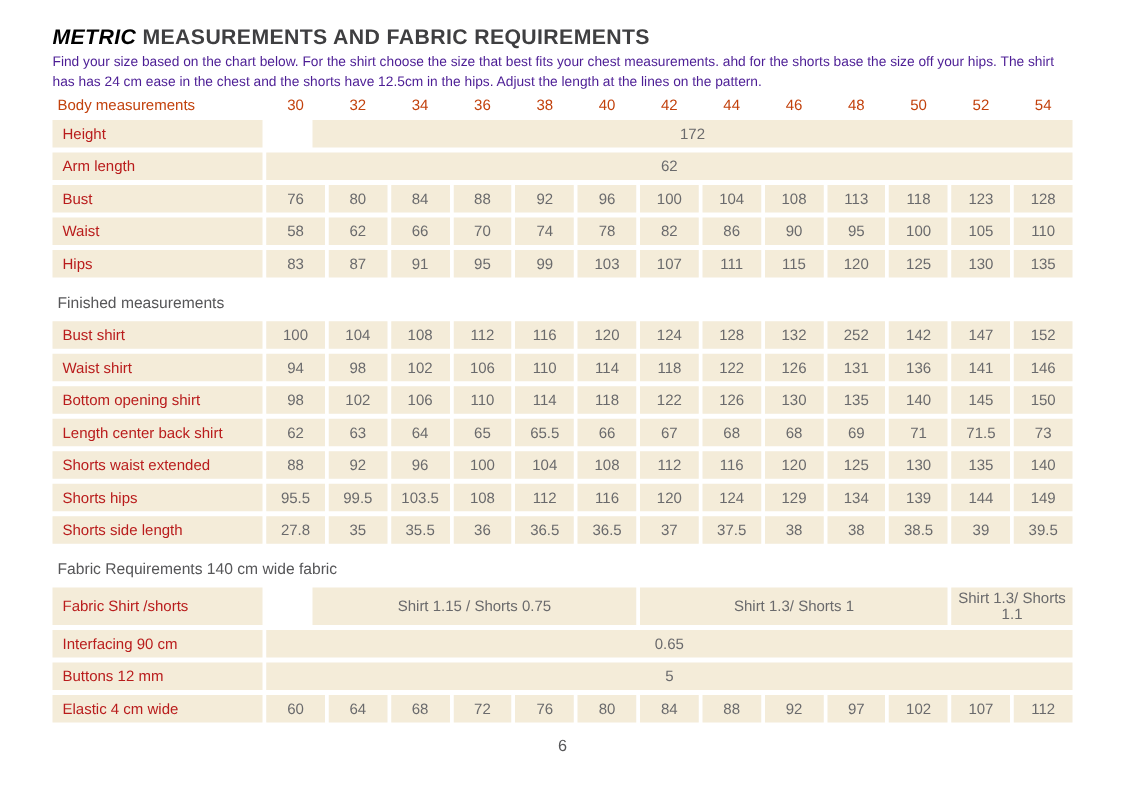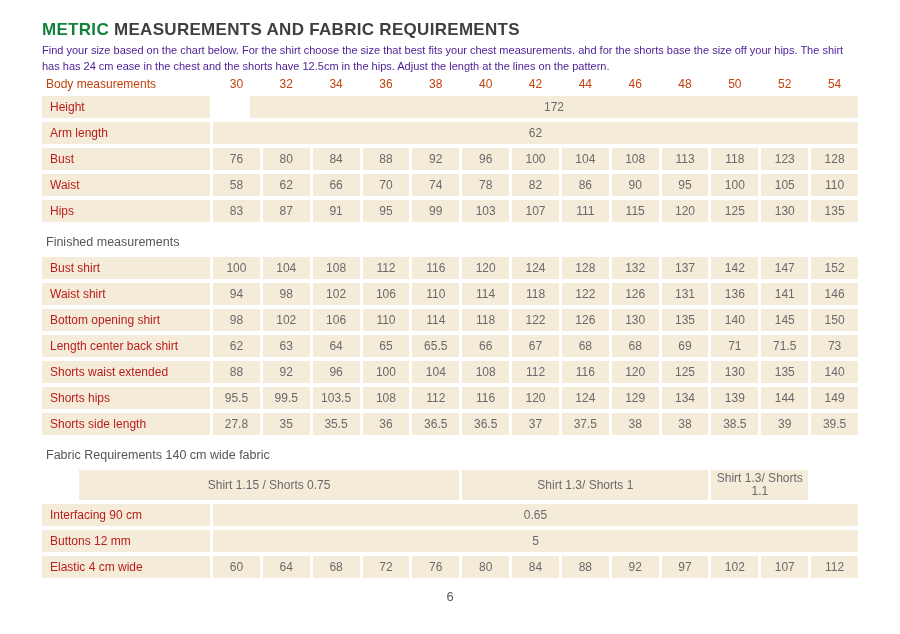--- a/index.html
+++ b/index.html
@@ -12,21 +12,21 @@
     overflow: hidden;
   }
   .content { padding: 20px 42px 0 42px; }
   .title {
     font-size: 17px;
     font-weight: 600;
     letter-spacing: 0.3px;
     color: #3f3f41;
     margin: 0 0 3px 0;
   }
-  .title .accent { color: #15803d; }
+  .title .accent { color: #000000; font-style: italic; }
   .intro {
     font-size: 11px;
     line-height: 15.6px;
     color: #4c1d95;
     margin: 0 0 2px 0;
   }
   .table { width: 816px; }
   .trow {
     display: grid;
     grid-template-columns: 168px repeat(13, 1fr);
@@ -153,21 +153,21 @@
         <div class="cell label">Bust shirt</div>
         <div class="cell">100</div>
         <div class="cell">104</div>
         <div class="cell">108</div>
         <div class="cell">112</div>
         <div class="cell">116</div>
         <div class="cell">120</div>
         <div class="cell">124</div>
         <div class="cell">128</div>
         <div class="cell">132</div>
-        <div class="cell">137</div>
+        <div class="cell">252</div>
         <div class="cell">142</div>
         <div class="cell">147</div>
         <div class="cell">152</div>
       </div>
       <div class="trow">
         <div class="cell label">Waist shirt</div>
         <div class="cell">94</div>
         <div class="cell">98</div>
         <div class="cell">102</div>
         <div class="cell">106</div>
@@ -256,20 +256,21 @@
         <div class="cell">37</div>
         <div class="cell">37.5</div>
         <div class="cell">38</div>
         <div class="cell">38</div>
         <div class="cell">38.5</div>
         <div class="cell">39</div>
         <div class="cell">39.5</div>
       </div>
       <div class="section-heading">Fabric Requirements 140 cm wide fabric</div>
       <div class="trow">
+        <div class="cell label">Fabric Shirt /shorts</div>
         <div class="cell" style="grid-column: span 6; margin-left: 37px;">Shirt 1.15 / Shorts 0.75</div>
         <div class="cell" style="grid-column: span 5;">Shirt 1.3/ Shorts 1</div>
         <div class="cell" style="grid-column: span 2;">Shirt 1.3/ Shorts 1.1</div>
       </div>
       <div class="trow">
         <div class="cell label">Interfacing 90 cm</div>
         <div class="cell" style="grid-column: span 13;">0.65</div>
       </div>
       <div class="trow">
         <div class="cell label">Buttons 12 mm</div>

